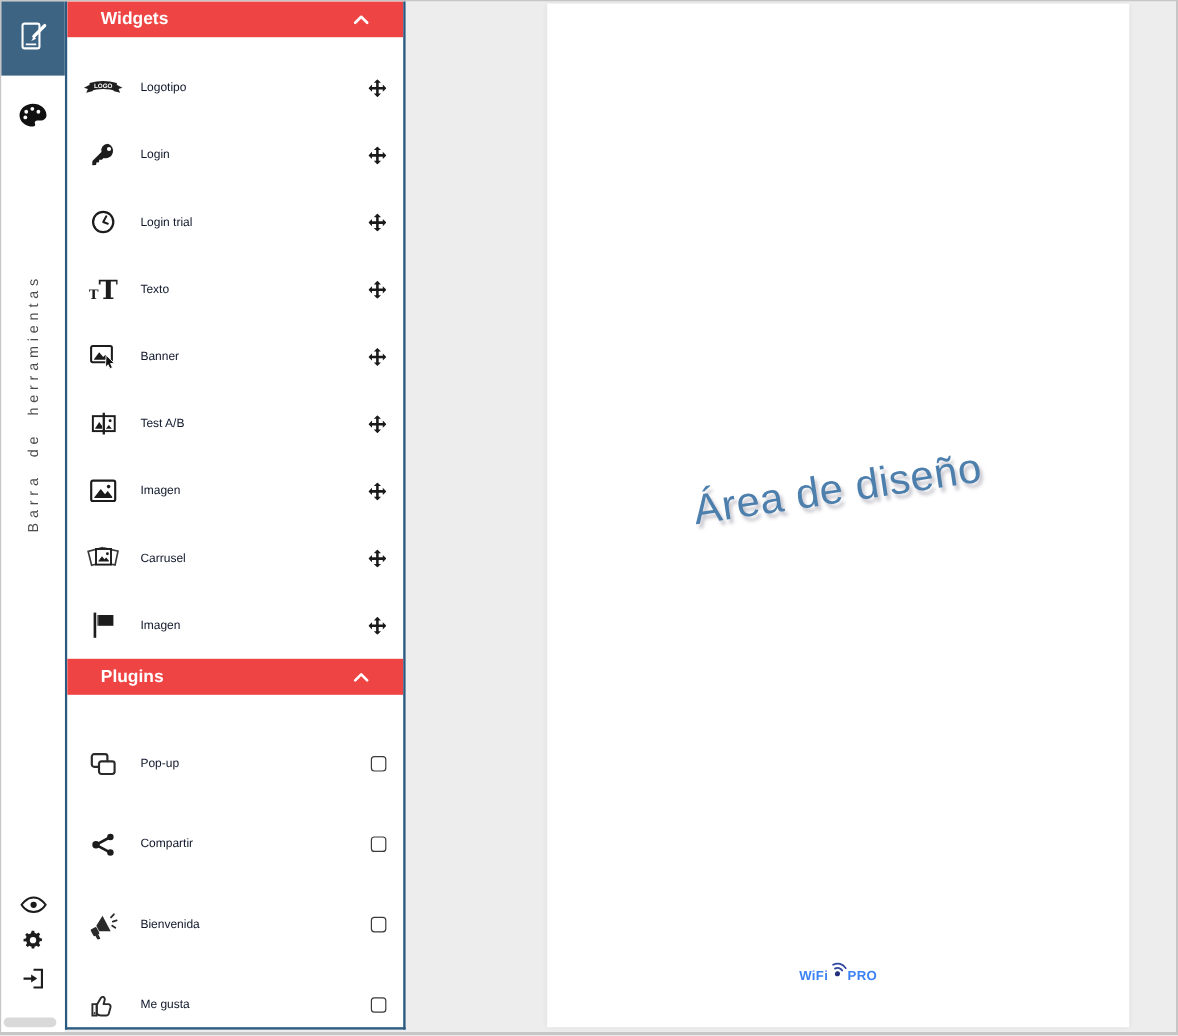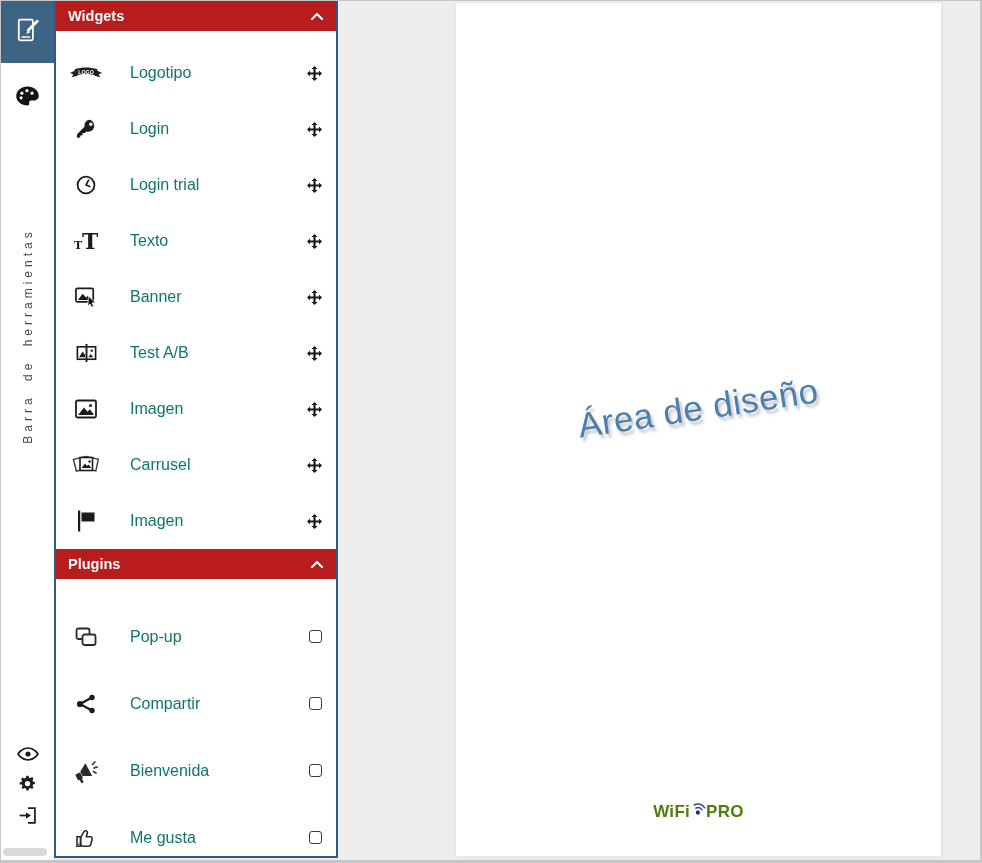--- a/index.html
+++ b/index.html
@@ -16,47 +16,47 @@
   .vlabel { transform:rotate(-90deg); white-space:nowrap; font-size:12px; letter-spacing:4px; word-spacing:6px; color:#4a4a4a; }
   .strip-bottom { position:absolute; bottom:34px; left:0; width:53px; display:flex; flex-direction:column; align-items:center; gap:11px; }
   .strip-bottom > span { cursor:pointer; display:flex; }
   .strip-scrollbar { position:absolute; bottom:4px; left:2px; width:44px; height:8px; background:#d9d9d9; border-radius:4px; }
   
   .panel {
     position:absolute; left:53px; top:0; width:284px; height:857px; background:#fff;
     border:2px solid #2c5a80; border-top:none; z-index:2; overflow:hidden;
   }
   .phead {
-    height:30px; background:#b91c1c; color:#fff; display:flex; align-items:center;
-    justify-content:space-between; padding:0 12px; font-size:14.5px; font-weight:bold;
+    height:30px; background:#ef4444; color:#fff; display:flex; align-items:center;
+    justify-content:space-between; padding:0 28px; font-size:14.5px; font-weight:bold;
   }
   .phead .chev { display:flex; cursor:pointer; }
   .wlist { padding-top:14px; }
   .plist { padding-top:24px; }
   .row { display:flex; align-items:center; height:56px; padding:0 14px 0 12px; cursor:pointer; }
   .plist .row { height:67px; }
   .row .ic { width:36px; display:flex; justify-content:center; align-items:center; }
-  .row .lbl { flex:1; margin-left:26px; font-size:16px; color:#0f766e; }
+  .row .lbl { flex:1; margin-left:13px; font-size:10px; color:#0f172a; }
   .row .handle { display:flex; cursor:move; }
   .checkbox { width:13px; height:13px; border:1.5px solid #3a3a3a; border-radius:3px; background:#fff; cursor:pointer; }
   
   .canvas {
     position:absolute; left:455px; top:2px; width:485px; height:853px; background:#fff;
     box-shadow:0 0 6px rgba(0,0,0,0.06); z-index:1;
   }
   .watermark {
     position:absolute; left:242px; top:405px; transform:translate(-50%,-50%) rotate(-8.5deg);
     font-size:35px; color:#4d7fad; white-space:nowrap; letter-spacing:0.5px;
     text-shadow:2px 4px 3px rgba(80,80,105,0.35);
   }
   .canvas-logo {
     position:absolute; bottom:36px; left:0; width:100%;
     display:flex; justify-content:center; align-items:flex-end; cursor:pointer;
   }
-  .canvas-logo .ltxt { font-size:17px; font-weight:bold; color:#4d7c0f; letter-spacing:0.3px; line-height:1; }
+  .canvas-logo .ltxt { font-size:11px; font-weight:bold; color:#3b82f6; letter-spacing:0.3px; line-height:1; }
   .canvas-logo svg { margin:0 0 -1px 0; }
 </style>
 </head>
 <body>
 
 <div class="page">
 
   <div class="strip">
     <div class="strip-top">
       <span>

